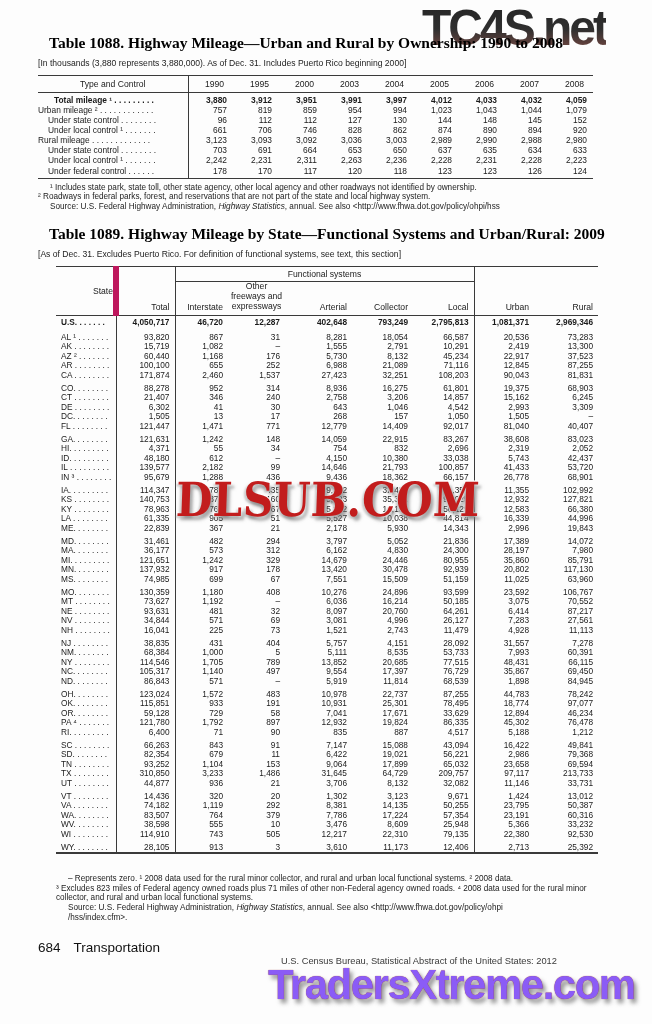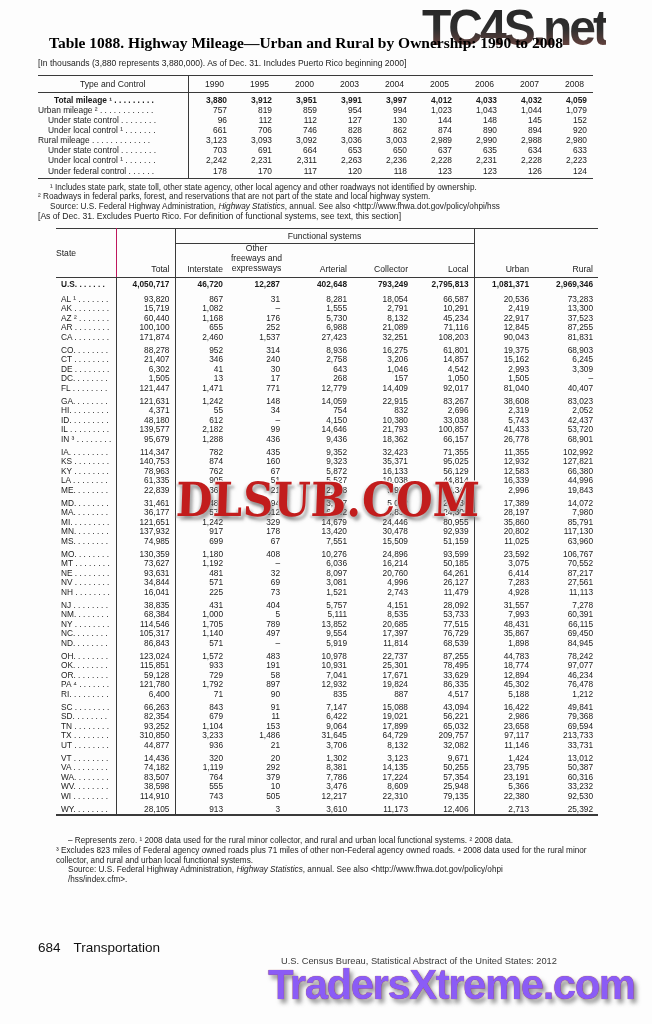--- a/index.html
+++ b/index.html
@@ -26,21 +26,21 @@
   #t1088 tr.total td{font-weight:bold;}
   #t1088 tr.total td.lbl{padding-left:16px;}
   #t1088 tr.sub td.lbl{padding-left:10px;}
   #t1088 tbody tr:first-child td{padding-top:2px;}
   #t1088 tbody tr:last-child td{padding-bottom:2px;}
 
   
   #t1089{width:542px;margin-left:18px;border-top:1.8px solid #3a3a3a;border-bottom:2px solid #3a3a3a;}
   #t1089 thead th{font-weight:normal;font-size:8.6px;vertical-align:bottom;text-align:right;
     padding:2px 5px 3px 0;border-bottom:1px solid #3a3a3a;}
-  #t1089 th.state-h{vertical-align:middle;text-align:left;border-right:1px solid #be185d;padding:0;}
+  #t1089 th.state-h{vertical-align:middle;text-align:right;border-right:6px solid #be185d;padding:0;}
   #t1089 th.total-h{border-right:1px solid #3a3a3a;}
   #t1089 th.fs-h{text-align:center;vertical-align:middle;padding:2px 0;border-right:1px solid #3a3a3a;}
   #t1089 th.other-h{text-align:center;white-space:normal;line-height:9.8px;padding:0 1px 3px 1px;}
   #t1089 th.local-h{border-right:1px solid #3a3a3a;}
   #t1089 td{font-size:8.3px;line-height:9.5px;text-align:right;padding:0 5px 0 0;}
   #t1089 td.lbl{text-align:left;padding:0 0 0 5px;border-right:1px solid #3a3a3a;}
   #t1089 td:nth-child(2){border-right:1px solid #3a3a3a;margin-left:29px;}
   #t1089 td:nth-child(7){border-right:1px solid #3a3a3a;}
   #t1089 tr.us td{font-weight:bold;padding-top:2.5px;padding-bottom:1.5px;}
   #t1089 tr.gap td{padding-top:3.5px;}
@@ -209,20 +209,21 @@
         </tr>
       </tbody>
   </table>
 
   <div class="fnblock">
     <p class="fn-indent">¹ Includes state park, state toll, other state agency, other local agency and other roadways not identified by ownership.</p>
     <p>² Roadways in federal parks, forest, and reservations that are not part of the state and local highway system.</p>
     <p class="fn-indent"><span>Source: U.S. Federal Highway Administration, </span><span class="it">Highway Statistics</span><span>, annual. See also &lt;http://www.fhwa.dot.gov/policy/ohpi/hss</span></p>
   </div>
 
+  <h1 class="t-title second">Table 1089. Highway Mileage by State—Functional Systems and Urban/Rural: 2009</h1>
   <p class="bracket-note">[As of Dec. 31. Excludes Puerto Rico. For definition of functional systems, see text, this section]</p>
 
   <table id="t1089">
     <colgroup>
       <col style="width:60px">
         <col style="width:59px">
         <col style="width:53px">
         <col style="width:57px">
       <col style="width:67px">
         <col style="width:61px">

